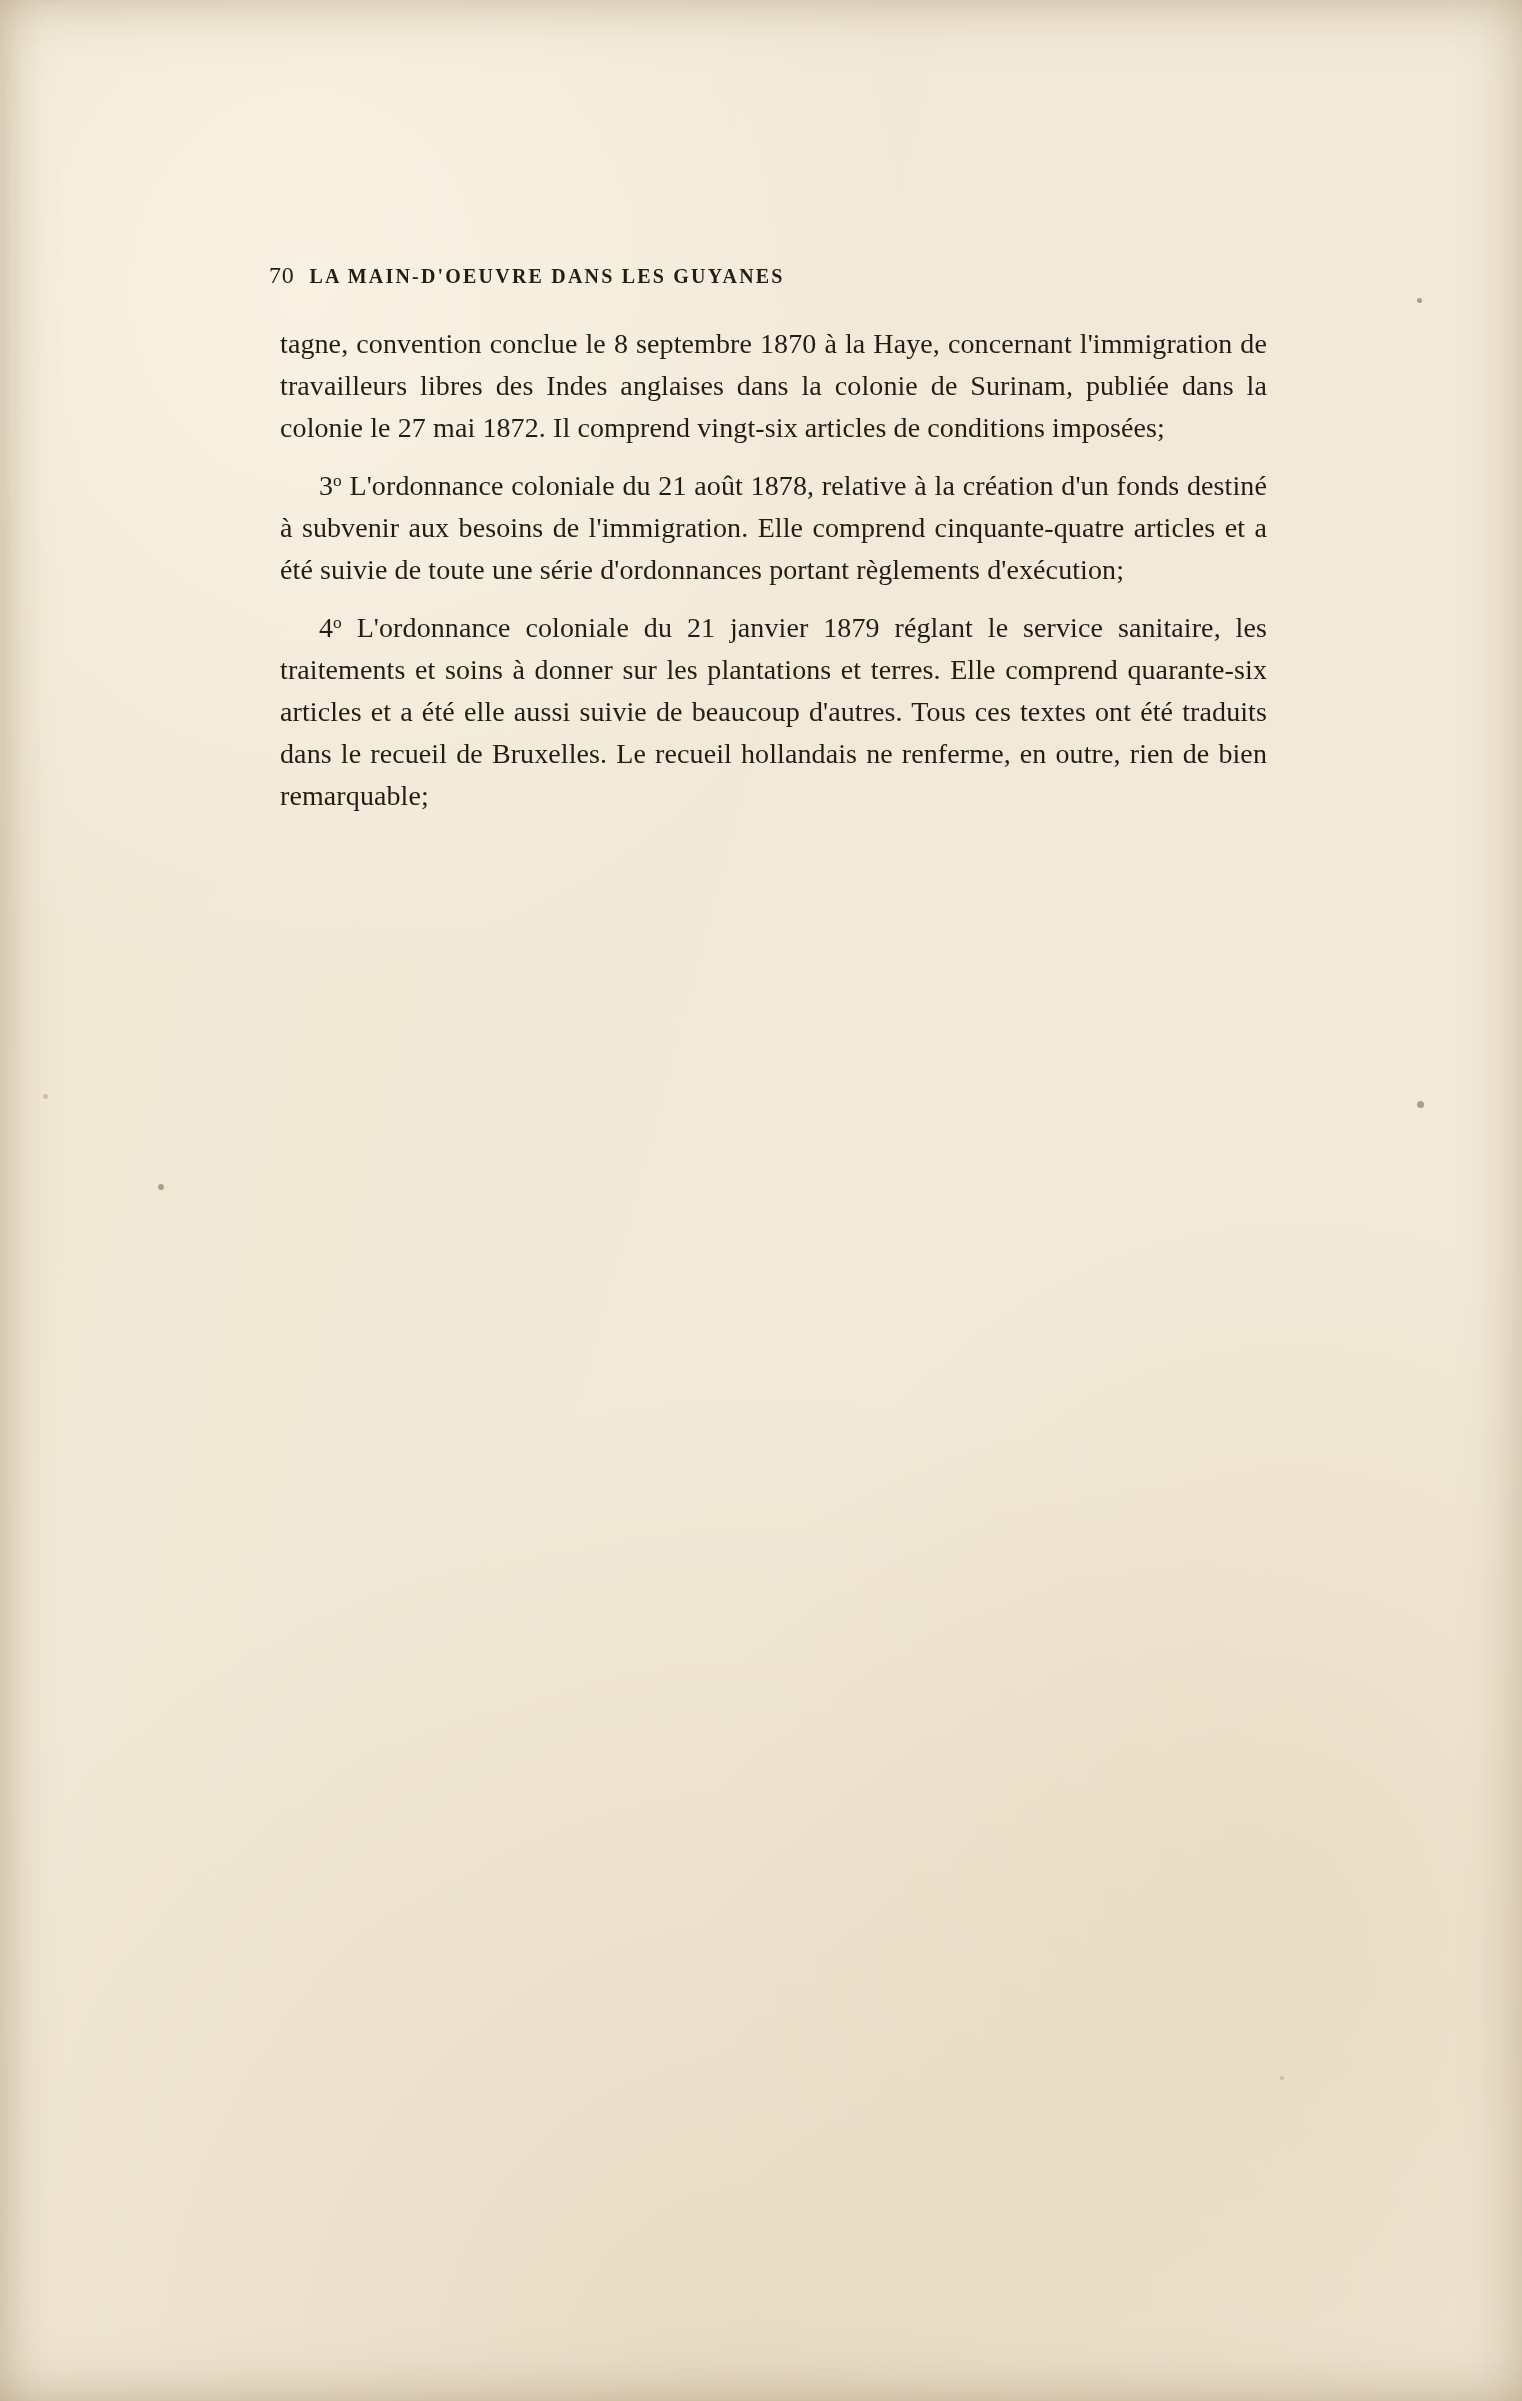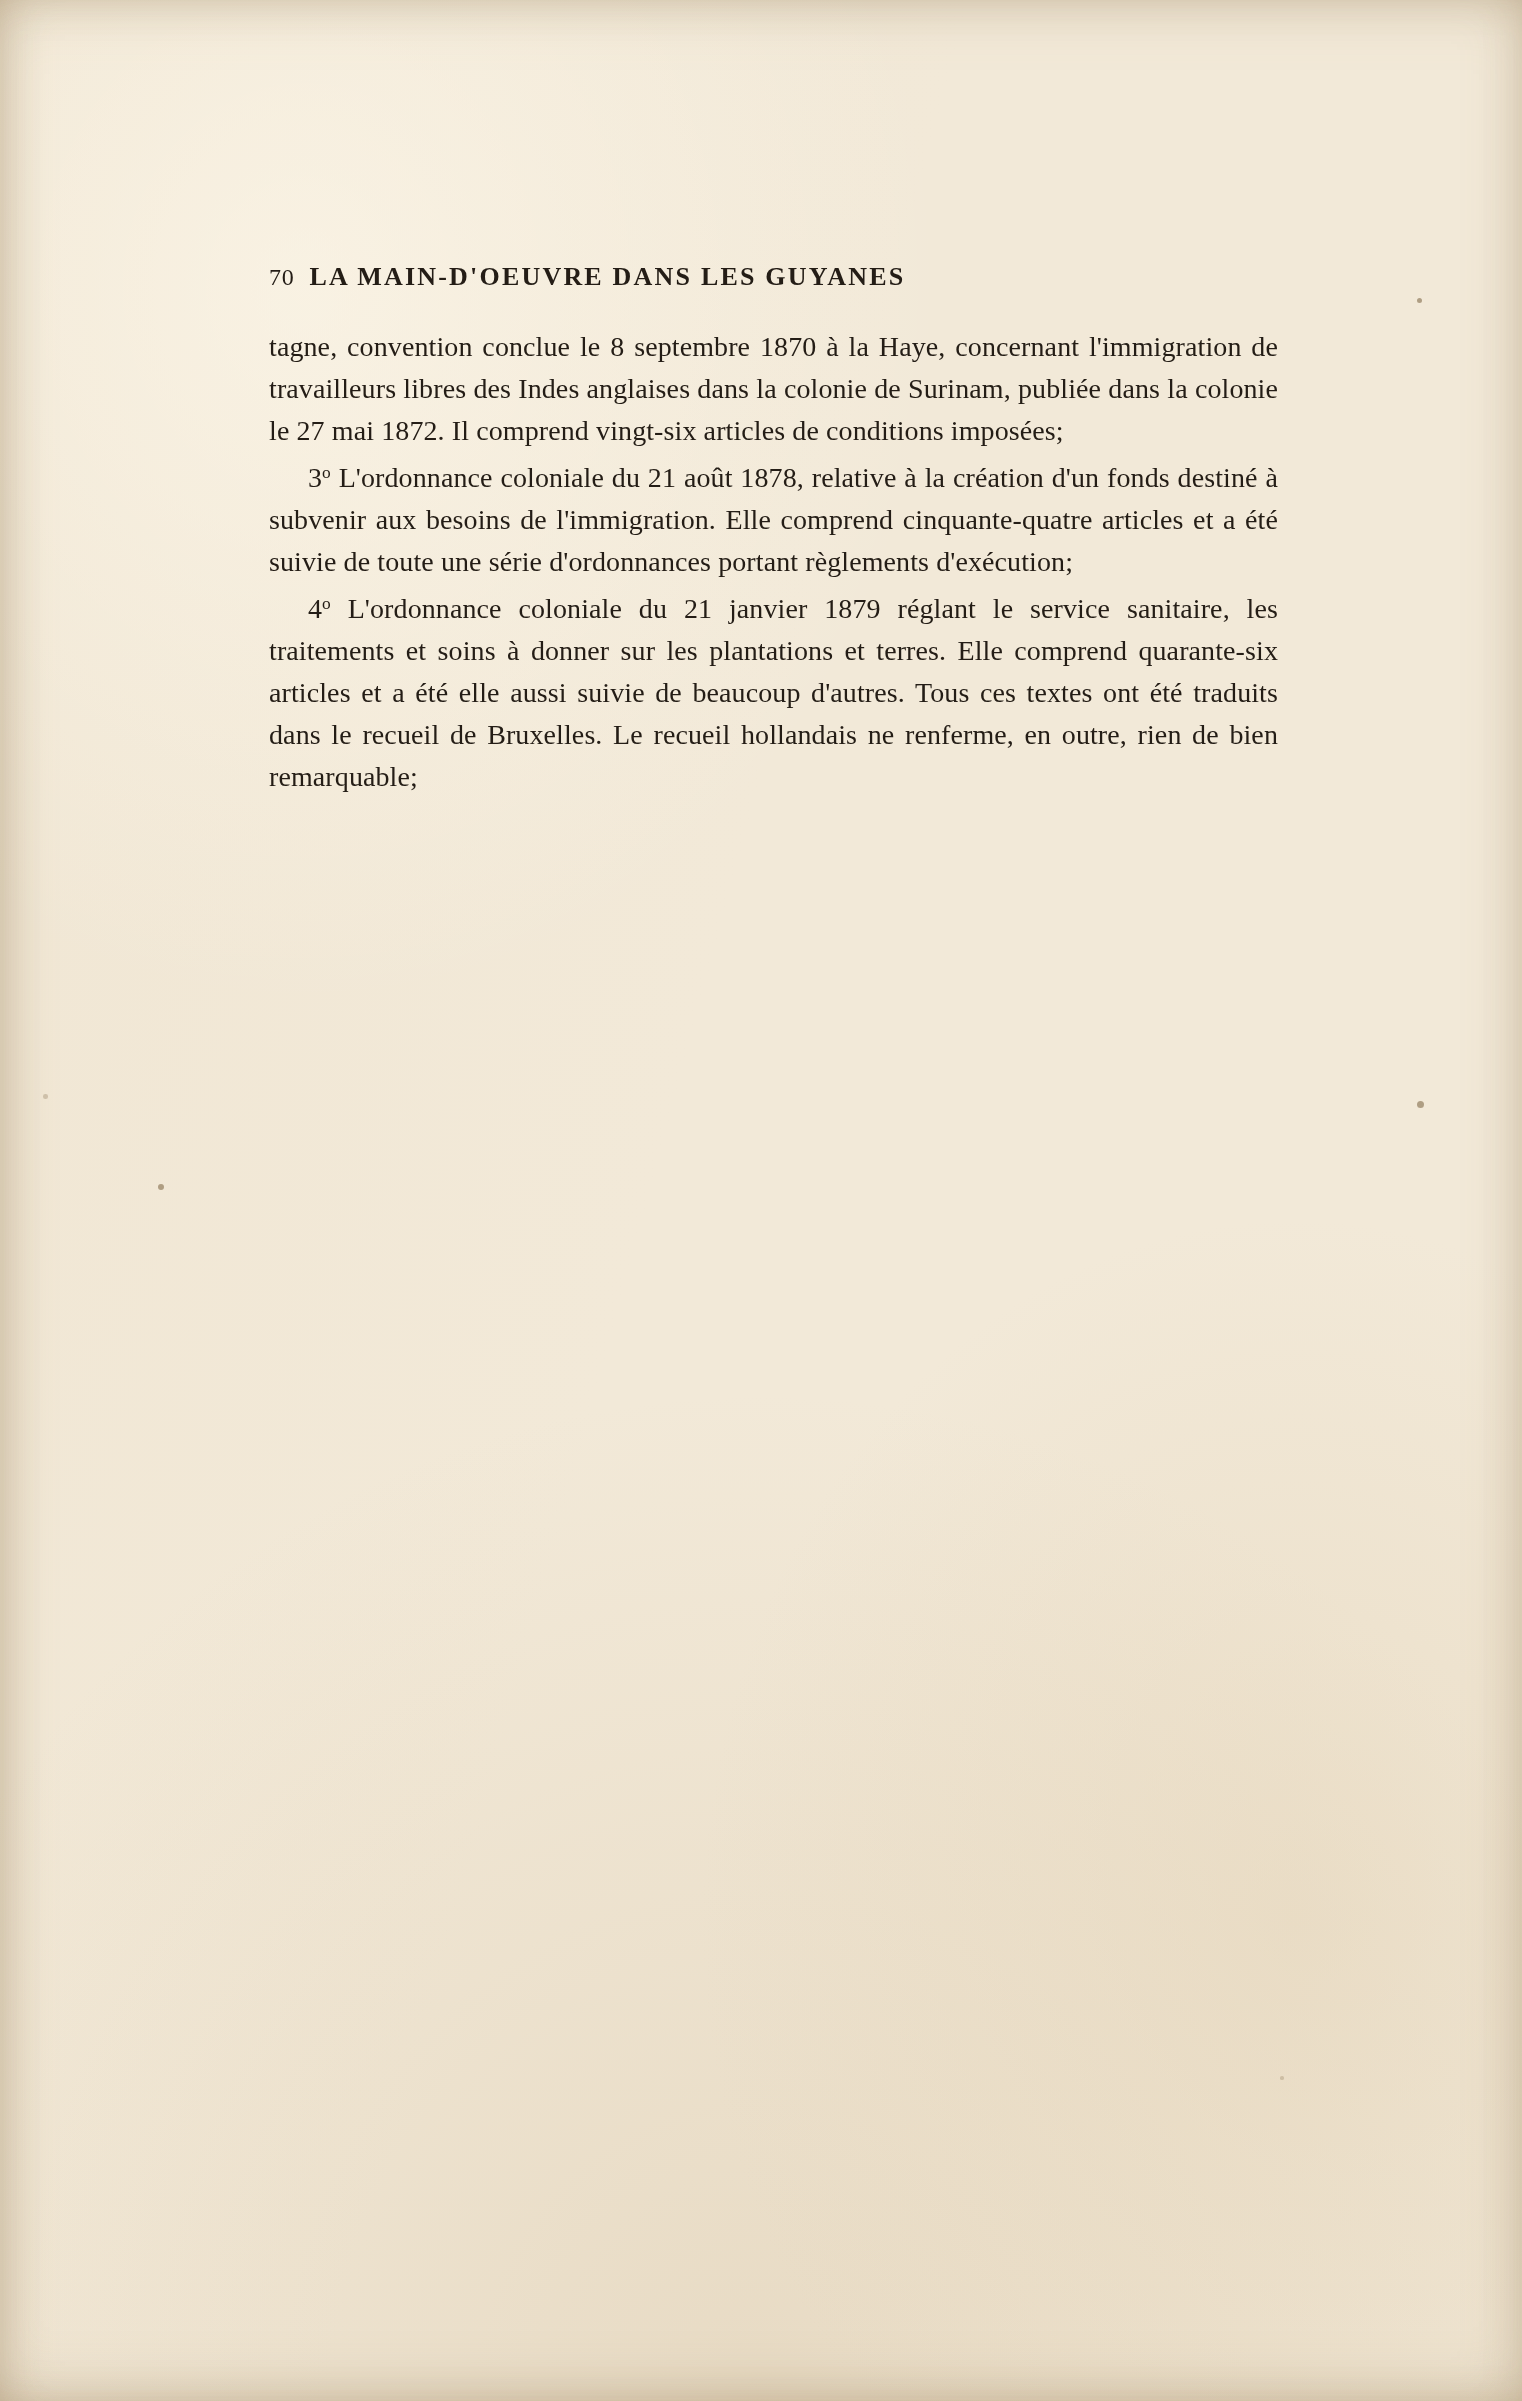--- a/index.html
+++ b/index.html
@@ -50,24 +50,24 @@
   }
   .running-head .folio {
     font-weight: normal;
     letter-spacing: 0.7px;
     margin-right: 15px;
     margin-top: 12px;
   }
   .running-head .title {
     font-weight: bold;
     letter-spacing: 2.2px;
-    font-size: 26px;
+    font-size: 20px;
   }
   p.body {
-    margin: 0;
+    margin: 11px;
     font-size: 28px;
     line-height: 42px;
     text-align: justify;
     text-justify: inter-word;
     hyphens: manual;
     letter-spacing: 0.1px;
   }
   p.body + p.body {
     margin-top: 0;
   }

